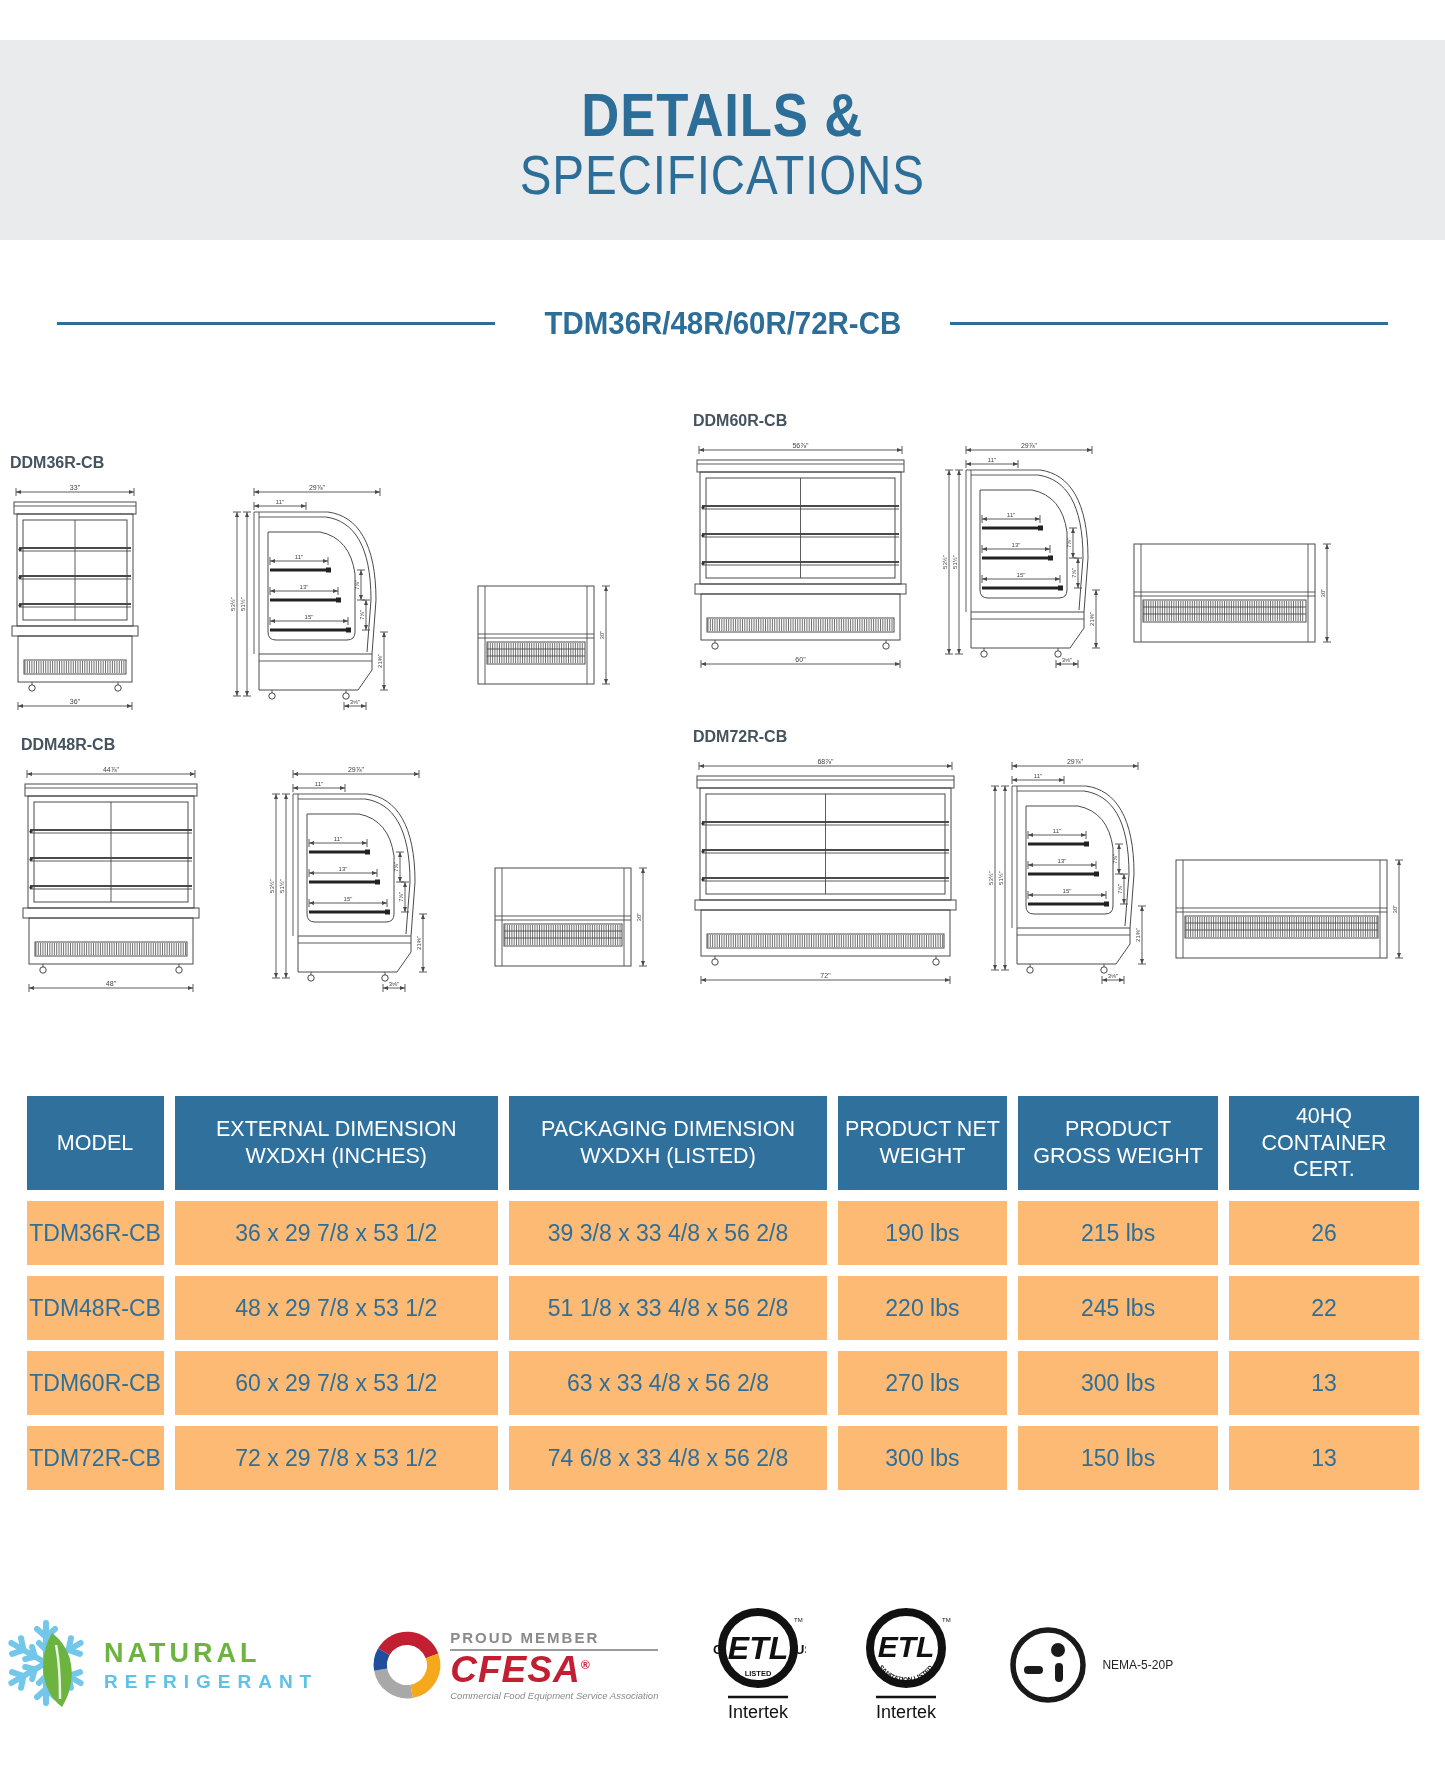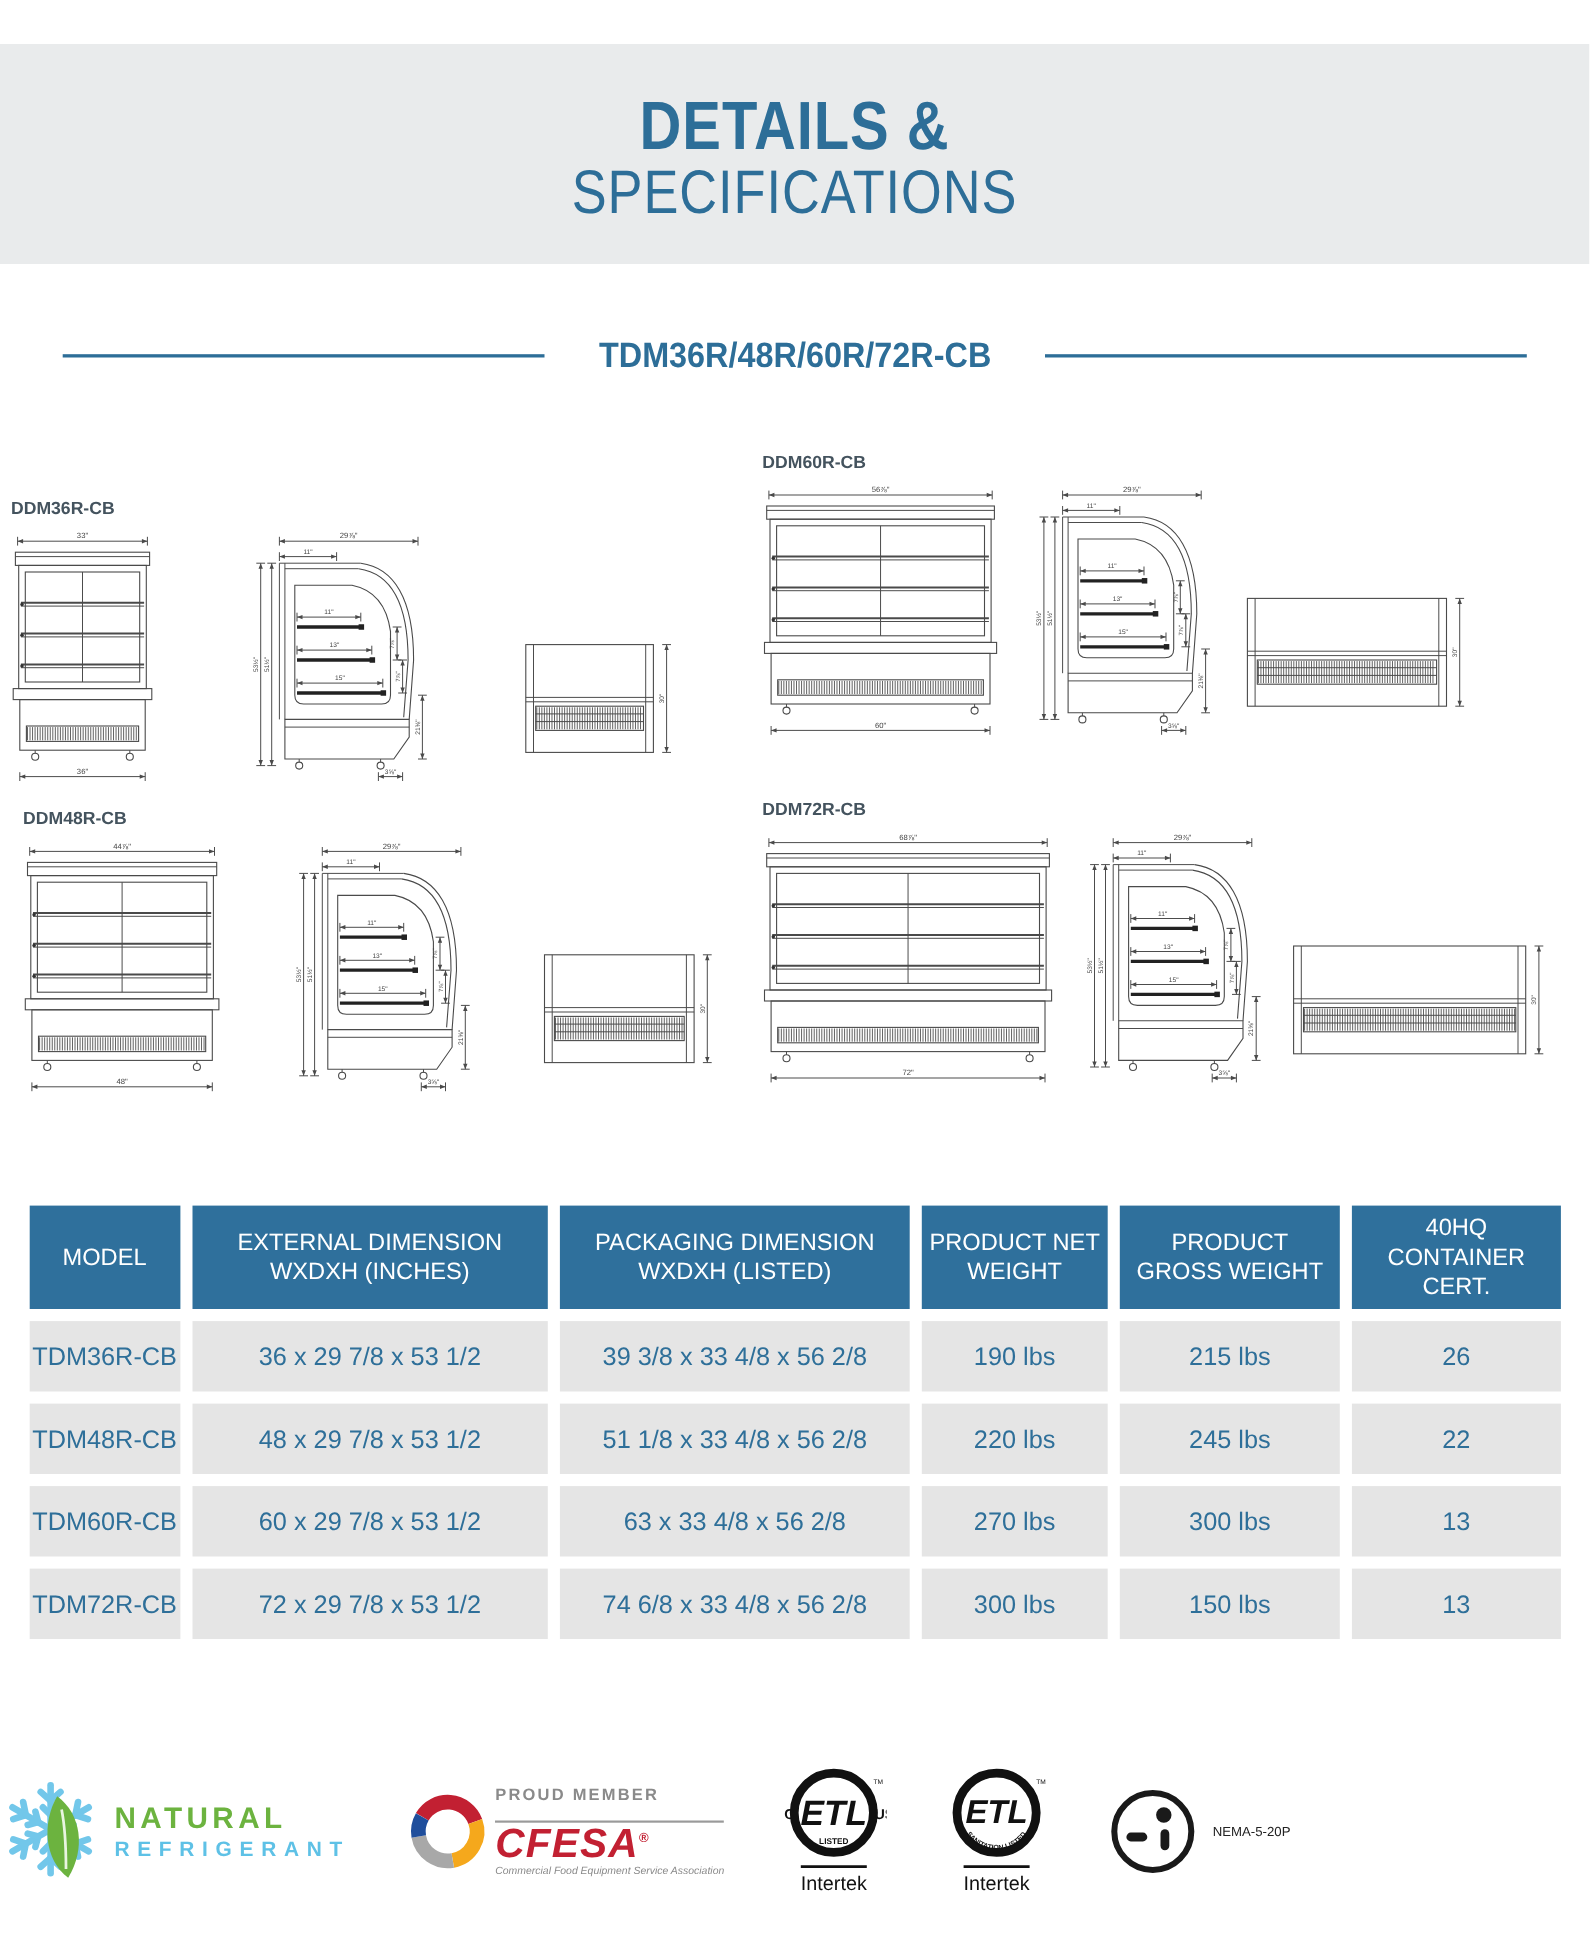--- a/index.html
+++ b/index.html
@@ -29,30 +29,30 @@
   .dset-60 .views{gap:28px;}
   .dset-48 .views{gap:62px;}
   .dset-72 .views{gap:24px;}
   .back-view{margin-top:92px;}
   
   .spec-table{width:1392px;margin:118px auto 0 auto;display:grid;
     grid-template-columns:140fr 330fr 325fr 172fr 205fr 193fr;
     grid-auto-rows:auto;gap:11px;}
   .th{background:#2f709c;color:#ffffff;font-size:21.5px;height:94px;
     display:flex;align-items:center;justify-content:center;text-align:center;line-height:1.25;padding:0 6px;box-sizing:border-box;}
-  .td{background:#e5e5e5;color:#2e6f99;font-size:23px;height:64px;
+  .td{background:#fdba74;color:#2e6f99;font-size:23px;height:64px;
     display:flex;align-items:center;justify-content:center;text-align:center;}
   
   .footer{display:flex;align-items:center;justify-content:flex-start;gap:52px;margin-top:112px;}
   .nat{display:flex;align-items:center;gap:4px;}
   .nat-text .n1{color:#6cb33f;font-size:27px;font-weight:bold;letter-spacing:4px;}
   .nat-text .n2{color:#5ec1e6;font-size:19px;font-weight:bold;letter-spacing:7px;margin-top:2px;}
   .cfesa{display:flex;align-items:center;gap:6px;}
   .cfesa-col{display:flex;flex-direction:column;}
-  .cfesa-member{color:#8a8a8a;font-size:15px;font-weight:bold;letter-spacing:2px;border-bottom:2px solid #9a9a9a;padding-bottom:15px;}
+  .cfesa-member{color:#8a8a8a;font-size:15px;font-weight:bold;letter-spacing:2px;border-bottom:2px solid #9a9a9a;padding-bottom:3px;}
   .cfesa-name{color:#c22032;font-size:37px;font-weight:bold;font-style:italic;line-height:1.05;letter-spacing:1px;}
   .cfesa-name sup{font-size:12px;}
   .cfesa-tag{color:#8a8a8a;font-size:9.5px;font-style:italic;margin-top:1px;}
   .nema{display:flex;align-items:center;gap:12px;}
   .nema-label{color:#222;font-size:12px;}
   .etl{display:flex;}
 </style>
 </head>
 <body>
 

